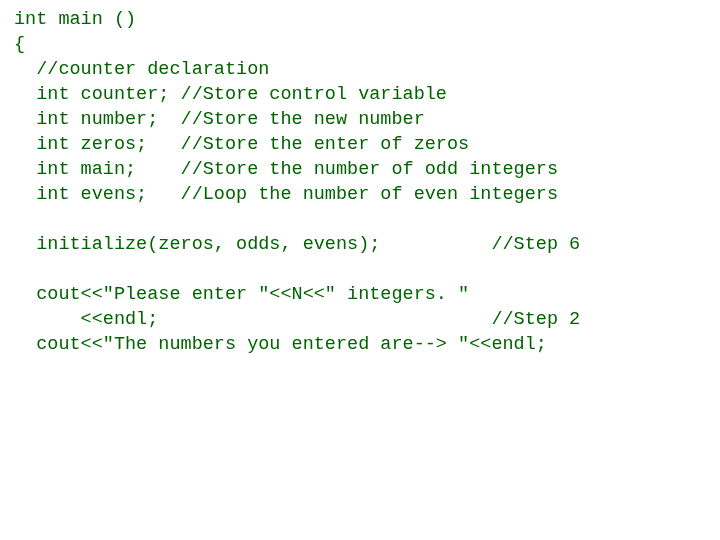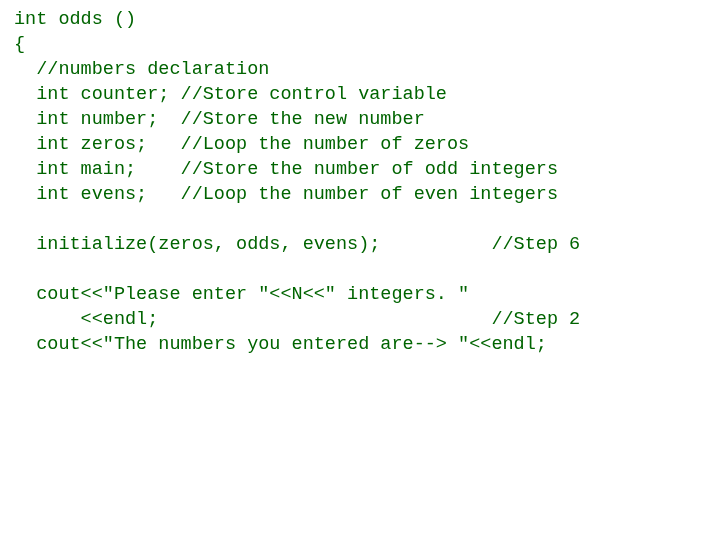--- a/index.html
+++ b/index.html
@@ -16,26 +16,26 @@
     line-height: 1.35;
     color: #006400;
     padding: 8px 0 0 14px;
     white-space: pre;
     letter-spacing: 0px;
   }
 </style>
 </head>
 <body>
 
-<div class="code-block"><span>int odds ()</span>
+<div class="code-block"><span>int main ()</span>
 <span>{</span>
-<span>  //numbers declaration</span>
+<span>  //counter declaration</span>
 <span>  int counter; //Store control variable</span>
 <span>  int number;  //Store the new number</span>
-<span>  int zeros;   //Loop the number of zeros</span>
+<span>  int zeros;   //Store the enter of zeros</span>
 <span>  int main;    //Store the number of odd integers</span>
 <span>  int evens;   //Loop the number of even integers</span>
 <span></span>
 <span>  initialize(zeros, odds, evens);          //Step 6</span>
 <span></span>
 <span>  cout&lt;&lt;"Please enter "&lt;&lt;N&lt;&lt;" integers. "</span>
 <span>      &lt;&lt;endl;                              //Step 2</span>
 <span>  cout&lt;&lt;"The numbers you entered are--&gt; "&lt;&lt;endl;</span></div>
 
 </body></html>

